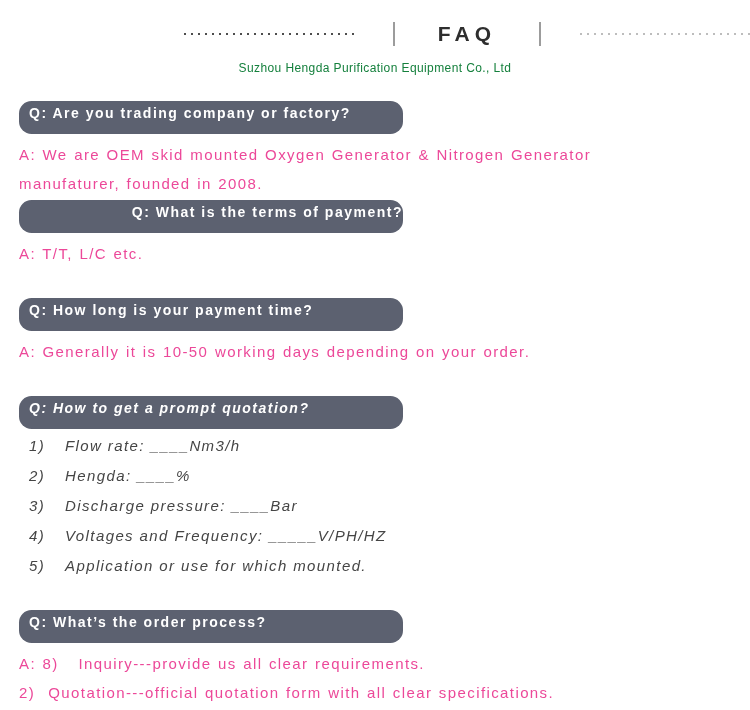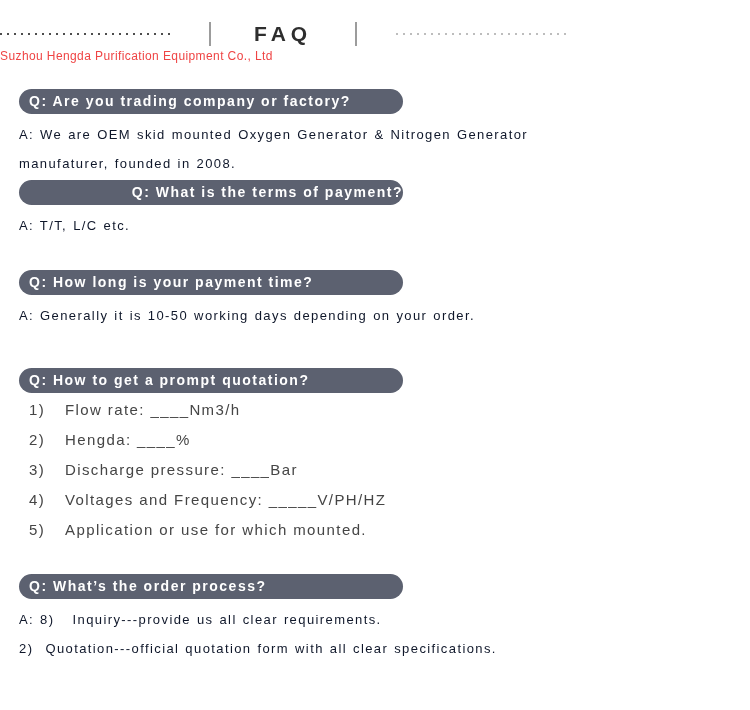--- a/index.html
+++ b/index.html
@@ -9,21 +9,21 @@
     height: 710px;
     background: #ffffff;
     overflow: hidden;
     font-family: "Liberation Sans", sans-serif;
   }
   
   header { padding-top: 20px; }
   .title-row {
     display: flex;
     align-items: center;
-    justify-content: flex-start;
+    justify-content: flex-end;
     height: 28px;
     gap: 31px;
   }
   .dots {
     width: 170px;
     height: 2px;
     flex: 0 0 auto;
   }
   .dots-left  { background: repeating-linear-gradient(to right, #4d4d4d 0 2px, transparent 2px 7px); }
   .dots-right { background: repeating-linear-gradient(to right, #bdbdbd 0 2px, transparent 2px 7px); }
@@ -36,54 +36,55 @@
   }
   .faq-title {
     font-size: 21px;
     font-weight: bold;
     color: #2e2e2e;
     letter-spacing: 5px;
     padding: 0 4px;
     white-space: nowrap;
   }
   .company {
-    margin-top: 1px;
+    margin-top: 13px;
+    text-align: center;
     font-size: 12px;
     line-height: 14px;
-    color: #ef4444;
+    color: #15803d;
     letter-spacing: 0.4px;
   }
   
   .qa { margin: 0 12px 0 19px; }
   .s1 { margin-top: 26px; }
   .s2 { margin-top: 2px; }
   .s3 { margin-top: 30px; }
-  .s4 { margin-top: 38px; }
+  .s4 { margin-top: 30px; font-style: italic; }
   .s5 { margin-top: 29px; }
   .q-banner {
     box-sizing: border-box;
     width: 384px;
-    height: 25px;
+    height: 33px;
     line-height: 25px;
     padding-left: 10px;
     border-radius: 12.5px;
     background: #5c6170;
     color: #ffffff;
     font-size: 14px;
     font-weight: bold;
     letter-spacing: 1.5px;
     white-space: nowrap;
     overflow: hidden;
   }
   .s2 .q-banner { padding-left: 21px; text-align: right; }
   .answers { margin-top: 6px; }
   .answer-line {
-    font-size: 13px;
+    font-size: 15px;
     line-height: 29px;
-    color: #0f172a;
+    color: #ec4899;
     letter-spacing: 1.4px;
     word-spacing: 1px;
     white-space: pre-wrap;
   }
   .s4 .answer-line { letter-spacing: 0.55px; word-spacing: 0; }
   .qlist { margin-top: 2px; }
   .qlist-item {
     display: flex;
     font-size: 15px;
     line-height: 30px;

